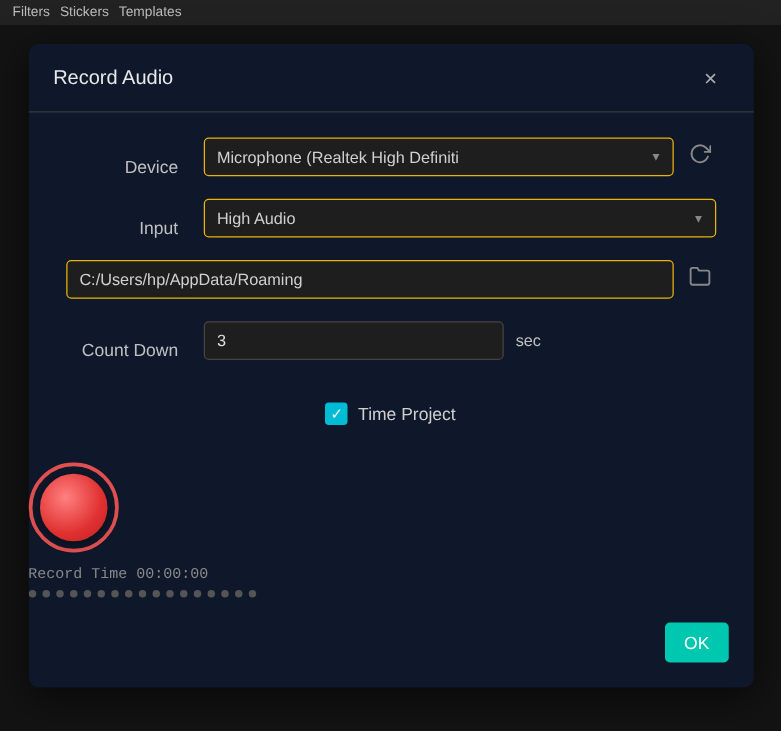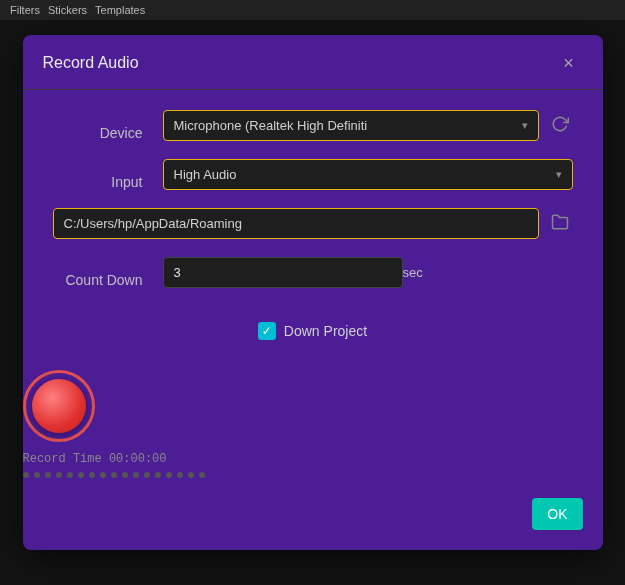--- a/index.html
+++ b/index.html
@@ -16,21 +16,21 @@
 
     .overlay {
       position: absolute;
       inset: 0;
       background: rgba(0,0,0,0.55);
     }
 
     .dialog {
       position: relative;
       z-index: 10;
-      background: #4c1d95;
+      background: #0f172a;
       border-radius: 8px;
       width: 580px;
       padding: 0 0 20px 0;
       box-shadow: 0 8px 32px rgba(0,0,0,0.6);
     }
 
     .dialog-header {
       display: flex;
       align-items: center;
       justify-content: space-between;
@@ -140,20 +140,21 @@
       border-radius: 4px;
       color: #e0e0e0;
       font-size: 13px;
       padding: 7px 10px;
       width: 240px;
     }
 
     .sec-label {
       color: #c0c0c0;
       font-size: 13px;
+      margin-left: 10px;
     }
 
     .mute-row {
       display: flex;
       align-items: center;
       justify-content: center;
       margin: 6px 0 20px 0;
     }
 
     .checkbox-wrapper {
@@ -329,21 +330,21 @@
       </div>
     </div>
 
   </div>
 
   <div class="mute-row">
     <label class="checkbox-wrapper">
       <div class="checkbox-custom">
         <span class="checkbox-check">✓</span>
       </div>
-      <span class="mute-label">Down Project</span>
+      <span class="mute-label">Time Project</span>
     </label>
   </div>
 
   <div class="record-section">
     <button class="record-btn-outer" title="Record">
       <div class="record-btn-inner"></div>
     </button>
     <span class="record-time">Record Time 00:00:00</span>
     <div class="dots-row" id="dots-container">
     <div class="dot"></div>

